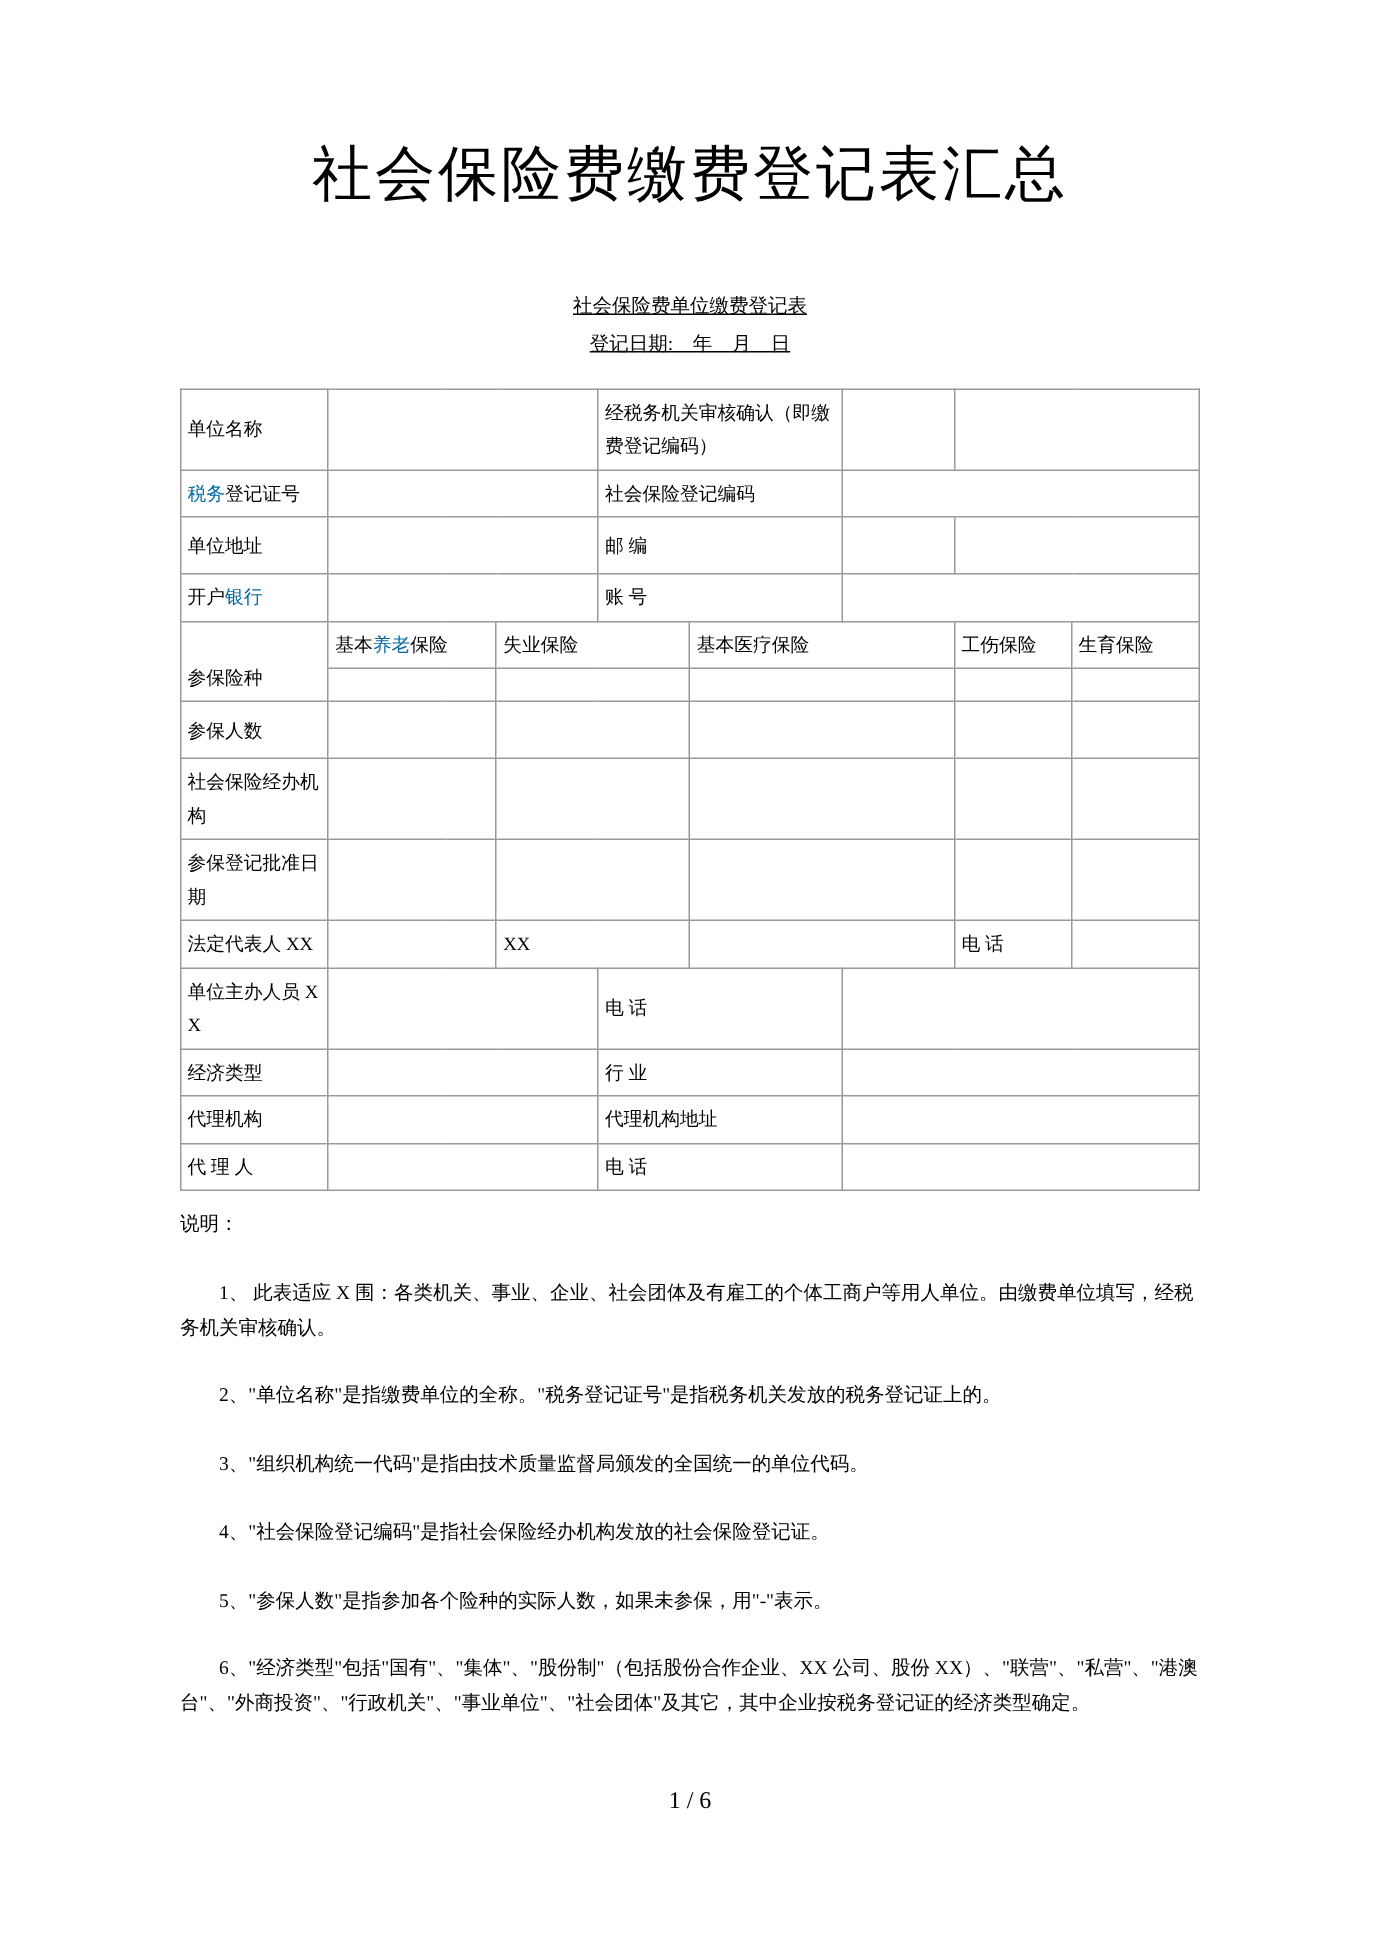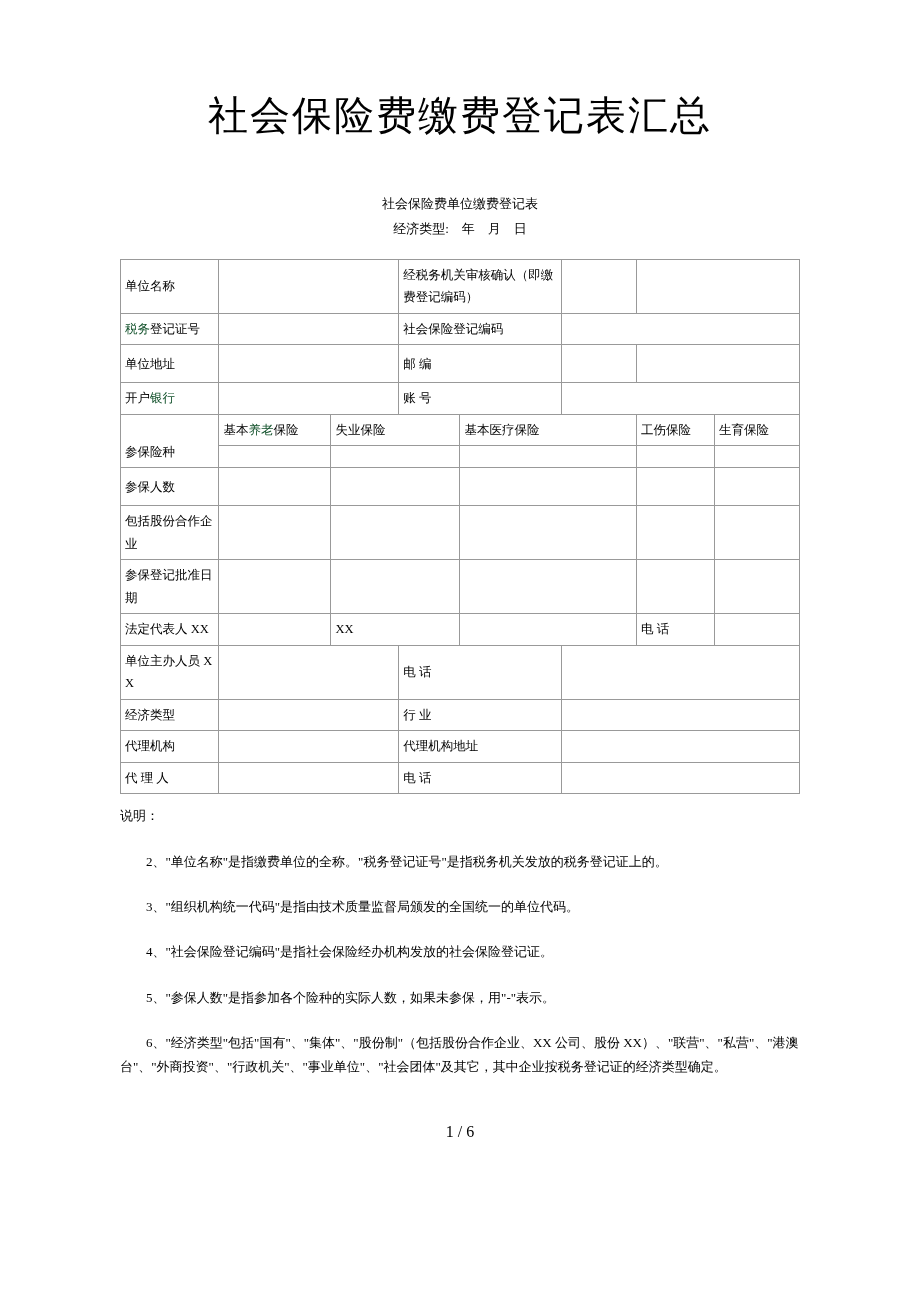--- a/index.html
+++ b/index.html
@@ -18,50 +18,51 @@
       font-size: 40px;
       font-weight: normal;
       text-align: center;
       margin: 0 0 40px;
       letter-spacing: 2px;
     }
     .subtitle {
       text-align: center;
       font-size: 13px;
       margin: 2px 0;
+      text-decoration: underline;
     }
     table {
       border-collapse: collapse;
       width: 100%;
       margin: 18px 0 10px;
       table-layout: fixed;
       font-family: Liberation Serif, serif;
     }
     td {
       border: 1px solid #999;
       padding: 4px 4px;
       font-size: 12.5px;
       vertical-align: middle;
       height: 22px;
       word-break: break-all;
     }
     td.tall { height: 38px; }
     td.taller { height: 48px; }
-    .link { color: #14532d; }
+    .link { color: #0369a1; }
     .notes { margin-top: 6px; font-size: 13px; }
     .notes p { margin: 22px 0; text-indent: 2em; }
     .notes p.first { text-indent: 0; margin-top: 4px; margin-bottom: 22px; }
     .pagenum { text-align: center; font-size: 16px; margin-top: 40px; }
   </style>
 </head>
 <body>
 
 <h1>社会保险费缴费登记表汇总</h1>
 <div class="subtitle">社会保险费单位缴费登记表</div>
-<div class="subtitle">经济类型:　年　月　日</div>
+<div class="subtitle">登记日期:　年　月　日</div>
 
 <table>
   <colgroup>
     <col style="width:14.5%">
       <col style="width:11.5%">
       <col style="width:5%">
       <col style="width:10%">
     <col style="width:9%">
       <col style="width:15%">
       <col style="width:11%">
@@ -119,21 +120,21 @@
   <tr>
     <td class="tall">参保人数</td>
     <td class="tall" colspan="2"></td>
     <td class="tall" colspan="2"></td>
     <td class="tall" colspan="2"></td>
     <td class="tall"></td>
     <td class="tall"></td>
   </tr>
 
   <tr>
-    <td class="taller">包括股份合作企业</td>
+    <td class="taller">社会保险经办机构</td>
     <td class="taller" colspan="2"></td>
     <td class="taller" colspan="2"></td>
     <td class="taller" colspan="2"></td>
     <td class="taller"></td>
     <td class="taller"></td>
   </tr>
 
   <tr>
     <td class="taller">参保登记批准日期</td>
     <td class="taller" colspan="2"></td>
@@ -177,20 +178,21 @@
     <td>代 理 人</td>
     <td colspan="3"></td>
     <td colspan="2">电 话</td>
     <td colspan="3"></td>
   </tr>
 </tbody>
   </table>
 
 <div class="notes">
   <p class="first">说明：</p>
+  <p>1、 此表适应 X 围：各类机关、事业、企业、社会团体及有雇工的个体工商户等用人单位。由缴费单位填写，经税务机关审核确认。</p>
   <p>2、"单位名称"是指缴费单位的全称。"税务登记证号"是指税务机关发放的税务登记证上的。</p>
   <p>3、"组织机构统一代码"是指由技术质量监督局颁发的全国统一的单位代码。</p>
   <p>4、"社会保险登记编码"是指社会保险经办机构发放的社会保险登记证。</p>
   <p>5、"参保人数"是指参加各个险种的实际人数，如果未参保，用"-"表示。</p>
   <p>6、"经济类型"包括"国有"、"集体"、"股份制"（包括股份合作企业、XX 公司、股份 XX）、"联营"、"私营"、"港澳台"、"外商投资"、"行政机关"、"事业单位"、"社会团体"及其它，其中企业按税务登记证的经济类型确定。</p>
 </div>
 
 <div class="pagenum">1 / 6</div>
 
 </body></html>

